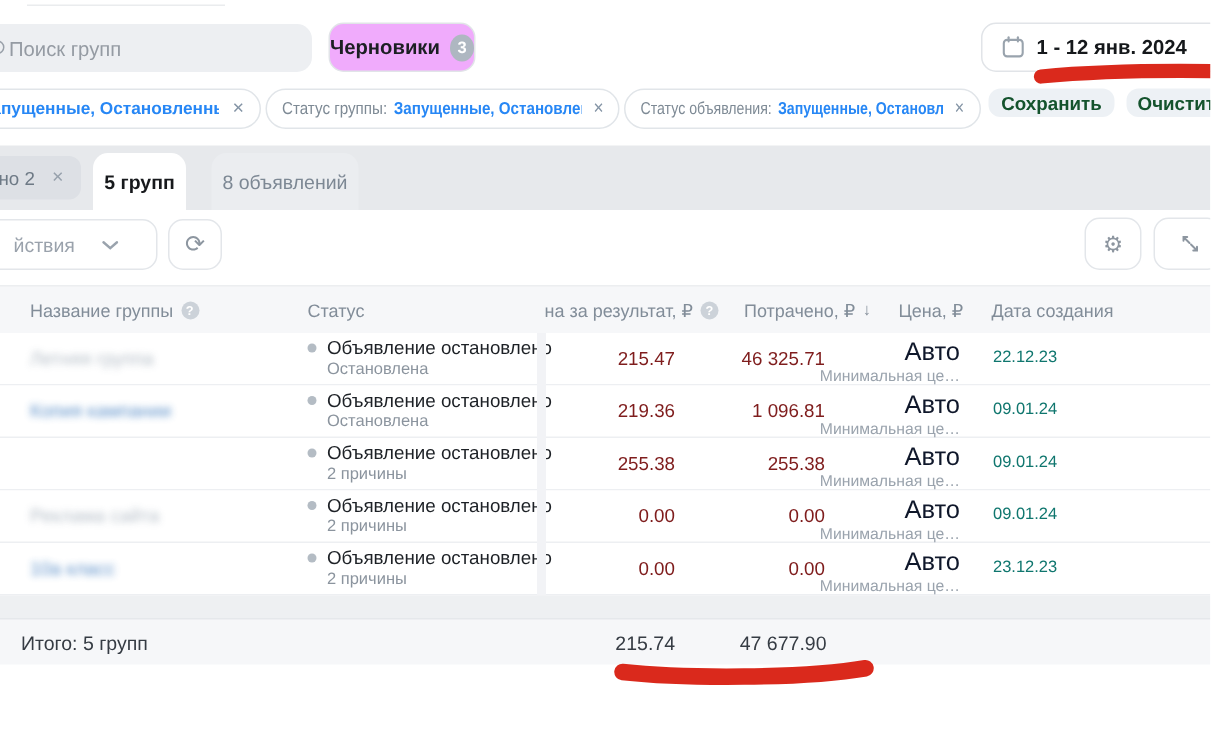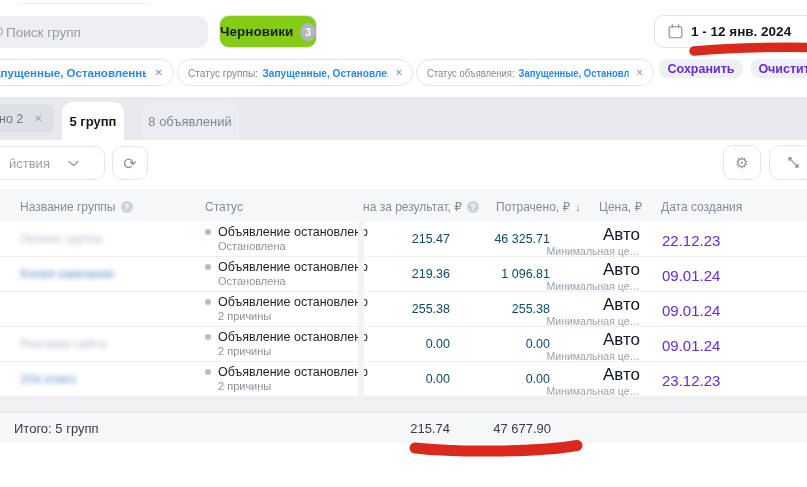--- a/index.html
+++ b/index.html
@@ -16,21 +16,21 @@
   .search-box {
     left:-26px; top:16px; width:234px; height:32px; background:#edeff2;
     border-radius:10px; display:flex; align-items:center; padding-left:32px;
   }
   .search-glyph { position:absolute; left:20px; top:11px; width:9px; height:9px;
     border:1.6px solid #9aa1aa; border-radius:50%; }
   .search-input { flex:1; border:none; outline:none; background:transparent;
     font:13.5px "Liberation Sans",sans-serif; color:#6b7480; }
   .search-input::placeholder { color:#959ba3; opacity:1; }
   .drafts-btn {
-    left:219px; top:15px; width:98px; height:33px; background:#84cc16;
+    left:219px; top:15px; width:98px; height:33px; background:#f0abfc;
     border:1px solid #e1e4e8; border-radius:10px; display:flex; align-items:center;
     justify-content:flex-start; gap:7px; font-size:13.5px; font-weight:600; color:#1c1f23;
     cursor:pointer;
   }
   .drafts-badge { width:18px; height:18px; border-radius:50%; background:#aeb7c1;
     color:#fff; font-size:11px; font-weight:700; display:flex; align-items:center;
     justify-content:center; }
   .date-btn {
     left:654px; top:15px; width:165px; height:33px; background:#fff;
     border:1px solid #e1e4e8; border-radius:10px; display:flex; align-items:center;
@@ -48,21 +48,21 @@
     transform-origin:0 50%; }
   .chip-prefix { color:#7e8a95; }
   .chip-value { color:#2787f5; font-weight:600; overflow:hidden; }
   .chip-close { color:#8494a5; font-size:10px; margin-left:auto; padding-left:4px; cursor:pointer; }
   .chip1 { left:-24px; width:198px; }
   .chip2 { left:177px; width:236px; }
   .chip3 { left:416px; width:238px; }
   .scale88 { transform:scaleX(0.88); width:114%; }
   .scale82 { transform:scaleX(0.82); width:122%; }
   .mini-btn {
-    top:59px; height:19px; background:#edf1f5; border-radius:8px; color:#6d28d9;
+    top:59px; height:19px; background:#edf1f5; border-radius:8px; color:#14532d;
     font-size:12.5px; font-weight:600; display:flex; align-items:center;
     justify-content:center; cursor:pointer; white-space:nowrap;
   }
   .save-btn { left:659px; width:84px; }
   .clear-btn { left:751px; width:74px; }
 
   
   .tabbar { left:0; top:97px; width:807px; height:43px; background:#e7e9ec; }
   .tab-closed {
     left:-12px; top:104px; height:29px; padding:0 11px; background:#dde0e5;
@@ -109,27 +109,27 @@
   .row:last-of-type { border-bottom:none; }
   .gname { position:absolute; left:20px; top:10px; font-size:12.5px;
     filter:blur(2.4px); opacity:.9; white-space:nowrap; }
   .name-link { color:#4e86c4; }
   .name-muted { color:#aeb8c2; }
   .gstatus { position:absolute; left:205px; top:3px; }
   .gstatus-main { display:flex; align-items:center; gap:7px; font-size:12.5px;
     color:#1d2126; }
   .status-dot { width:6px; height:6px; border-radius:50%; background:#b4bcc4; }
   .gstatus-sub { margin-left:13px; font-size:11px; color:#8b949e; margin-top:1px; }
-  .num { position:absolute; top:10px; font-size:12.5px; color:#0c4a6e;
+  .num { position:absolute; top:10px; font-size:12.5px; color:#7f1d1d;
     white-space:nowrap; }
   .cpr { right:357px; } .spent { right:257px; }
   .pricebox { position:absolute; right:167px; top:3px; text-align:right; }
   .price-main { font-size:17px; color:#0f172a; }
   .price-sub { font-size:10.5px; color:#9aa3ad; margin-top:0px; }
-  .cdate { position:absolute; left:662px; top:10px; font-size:15px; color:#6d28d9; }
+  .cdate { position:absolute; left:662px; top:10px; font-size:11px; color:#0f766e; }
   .vsplit { left:358px; top:222px; width:6px; height:175px; background:#f2f3f6; }
 
   
   .scrollband { left:0; top:397px; width:807px; height:15px; background:#eef0f2; }
 
   
   .totals { left:0; top:412px; width:807px; height:31px; background:#f6f7f9;
     border-top:1px solid #e5e8eb; font-size:13px; color:#363c44;padding-left:40px; }
   .totals-label { position:absolute; left:14px; top:8px; }
   .tnum { position:absolute; top:8px; white-space:nowrap; }

